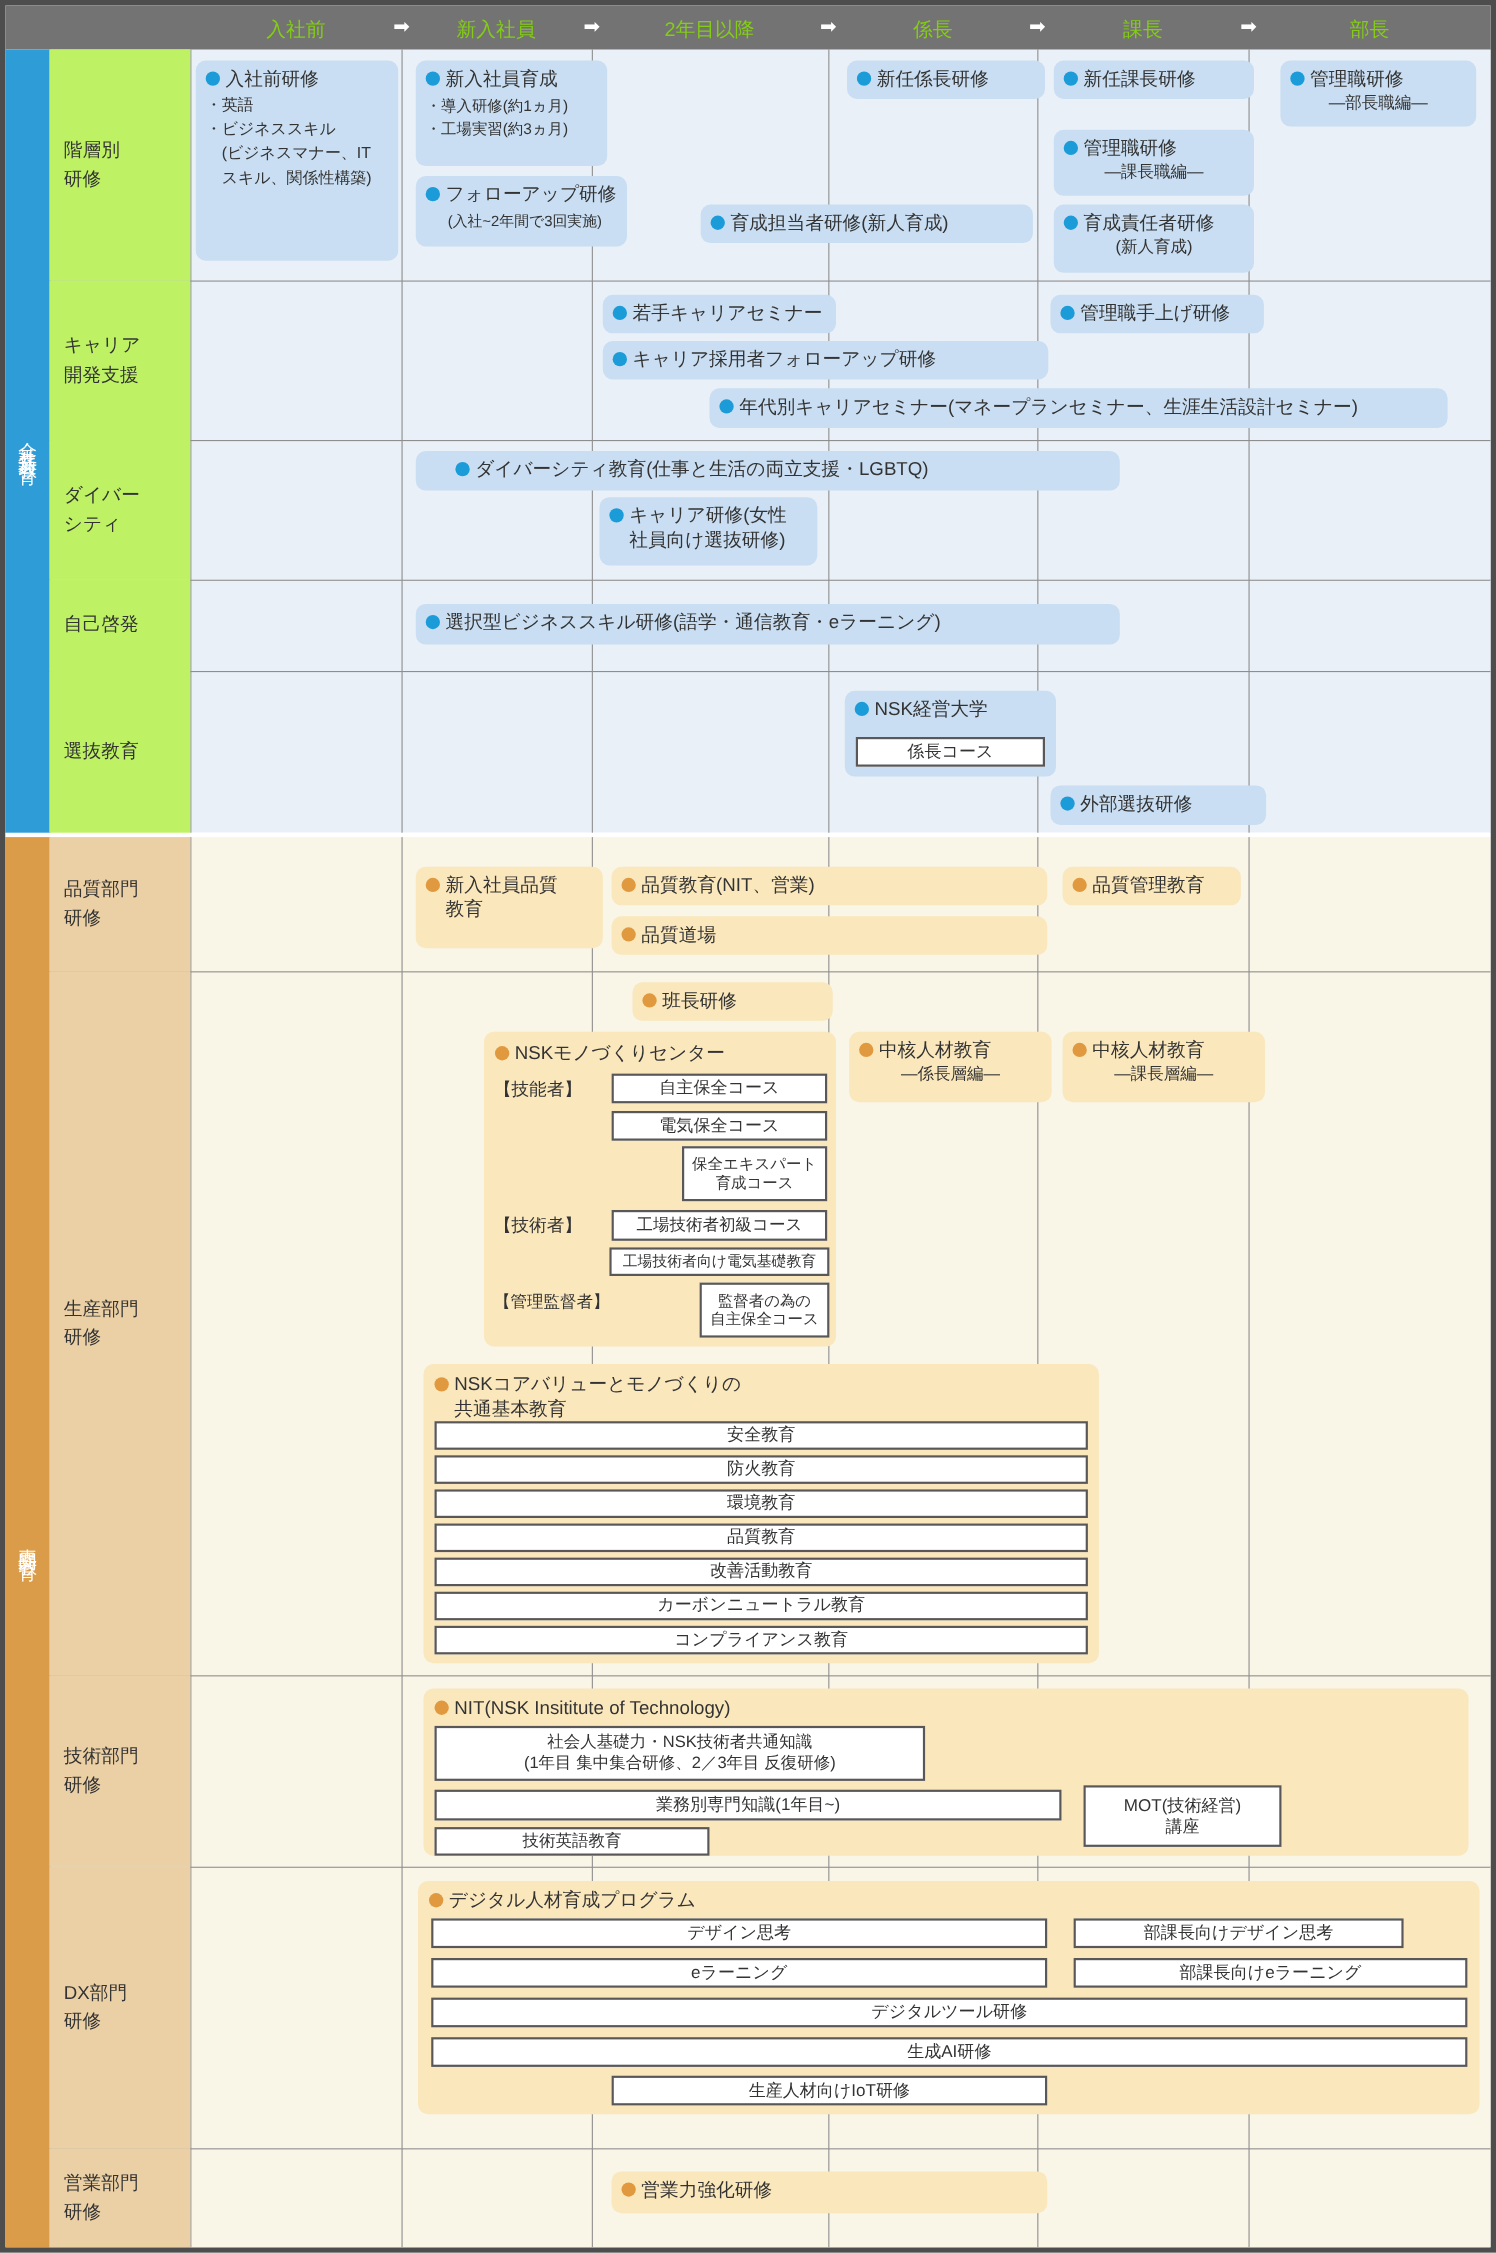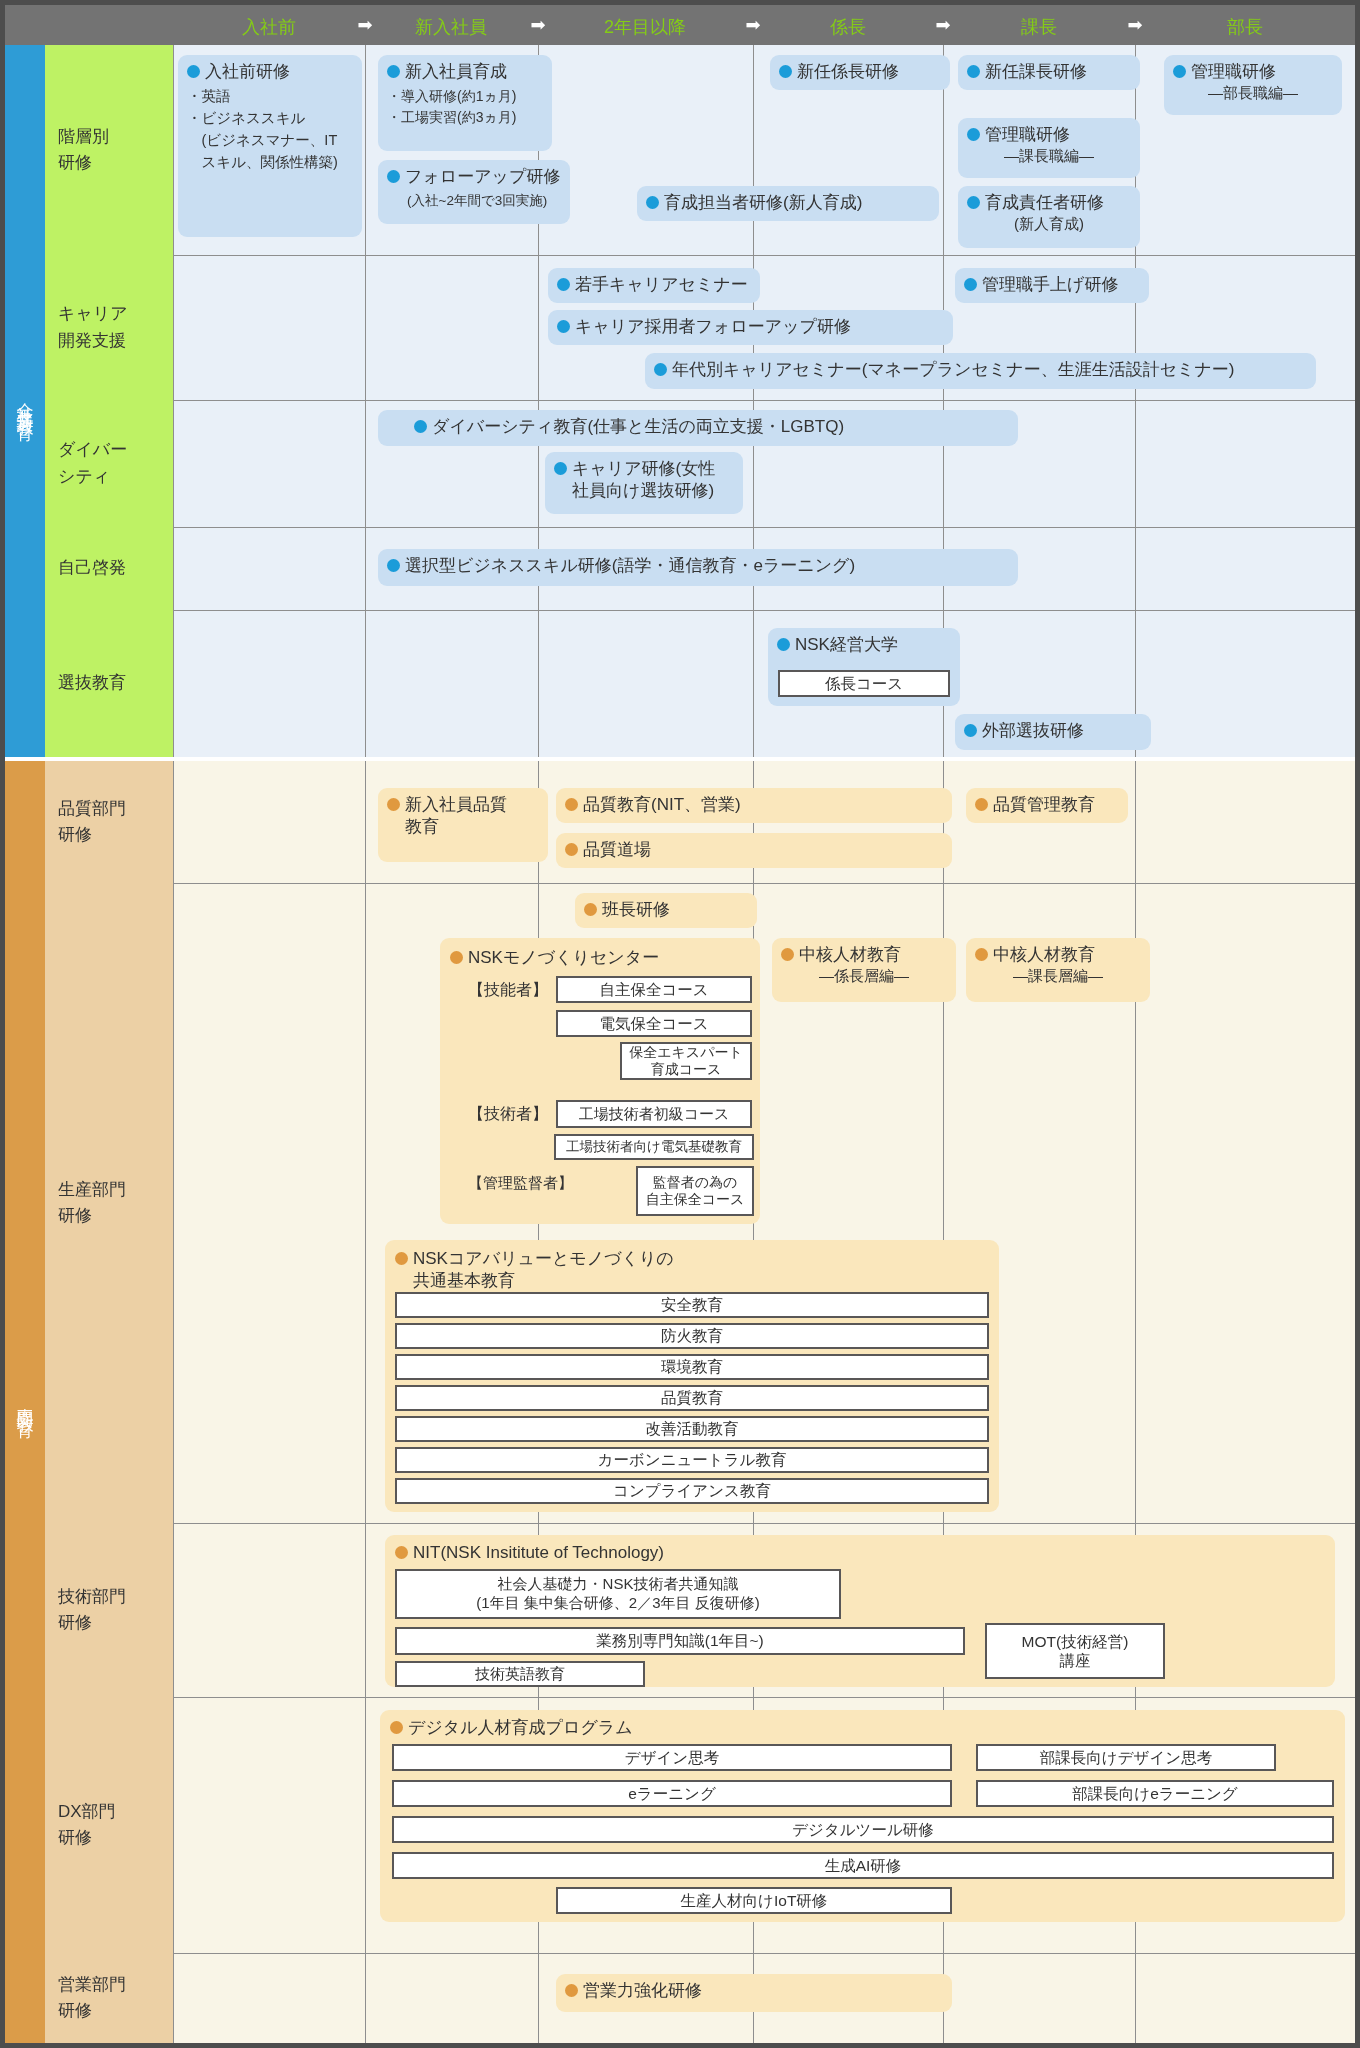--- a/index.html
+++ b/index.html
@@ -29,21 +29,21 @@
   .item.tan{background:#FAE7BC;}
   .trow{display:flex;align-items:flex-start;}
   .bu{flex:none;width:13px;height:13px;border-radius:50%;background:#1B9CD9;margin:4px 5px 0 0;}
   .tan .bu{background:#E0993F;}
   .ttl{font-size:17px;line-height:1.32;white-space:pre-line;}
   .body{font-size:14.5px;line-height:1.5;white-space:pre-line;margin-top:3px;}
   .body.sm{font-size:13.5px;margin-left:20px;}
   .sub{text-align:center;font-size:15px;margin-top:1px;white-space:pre-line;}
   .wbox{position:absolute;background:#fff;border:2px solid #595757;display:flex;align-items:center;
         justify-content:center;text-align:center;white-space:pre-line;font-size:15.5px;line-height:1.25;}
-  .glabel{position:absolute;font-size:16px;white-space:nowrap;margin-left:19px;}
+  .glabel{position:absolute;font-size:16px;white-space:nowrap;}
   .fs14{font-size:14px;}
   .fs135{font-size:13.5px;}
   .fs15{font-size:15px;}
 </style>
 </head>
 <body>
 
 <div class="canvas">
   <div class="abs inner"></div>
 
@@ -268,21 +268,21 @@
       </div>
   </div>
   <div class="item tan" style="left:440px;top:938px;width:320px;height:286px;padding:0;">
     <div class="trow" style="position:absolute;left:10px;top:9px;">
         <span class="bu"></span>
       <span class="ttl">NSKモノづくりセンター</span>
       </div>
     <div class="glabel" style="left:9px;top:42px;">【技能者】</div>
     <div class="wbox" style="left:116px;top:38px;width:196px;height:27px;">自主保全コース</div>
     <div class="wbox" style="left:116px;top:72px;width:196px;height:27px;">電気保全コース</div>
-    <div class="wbox fs14" style="left:180px;top:104px;width:132px;height:38px;">保全エキスパート
+    <div class="wbox fs14" style="left:180px;top:104px;width:132px;height:50px;">保全エキスパート
 育成コース</div>
     <div class="glabel" style="left:9px;top:166px;">【技術者】</div>
     <div class="wbox fs15" style="left:116px;top:162px;width:196px;height:28px;">工場技術者初級コース</div>
     <div class="wbox fs135" style="left:114px;top:196px;width:200px;height:26px;">工場技術者向け電気基礎教育</div>
     <div class="glabel fs15" style="left:9px;top:236px;">【管理監督者】</div>
     <div class="wbox fs14" style="left:196px;top:228px;width:118px;height:50px;">監督者の為の
 自主保全コース</div>
   </div>
   <div class="item tan" style="left:772px;top:938px;width:184px;height:64px;">
     <div class="trow">

